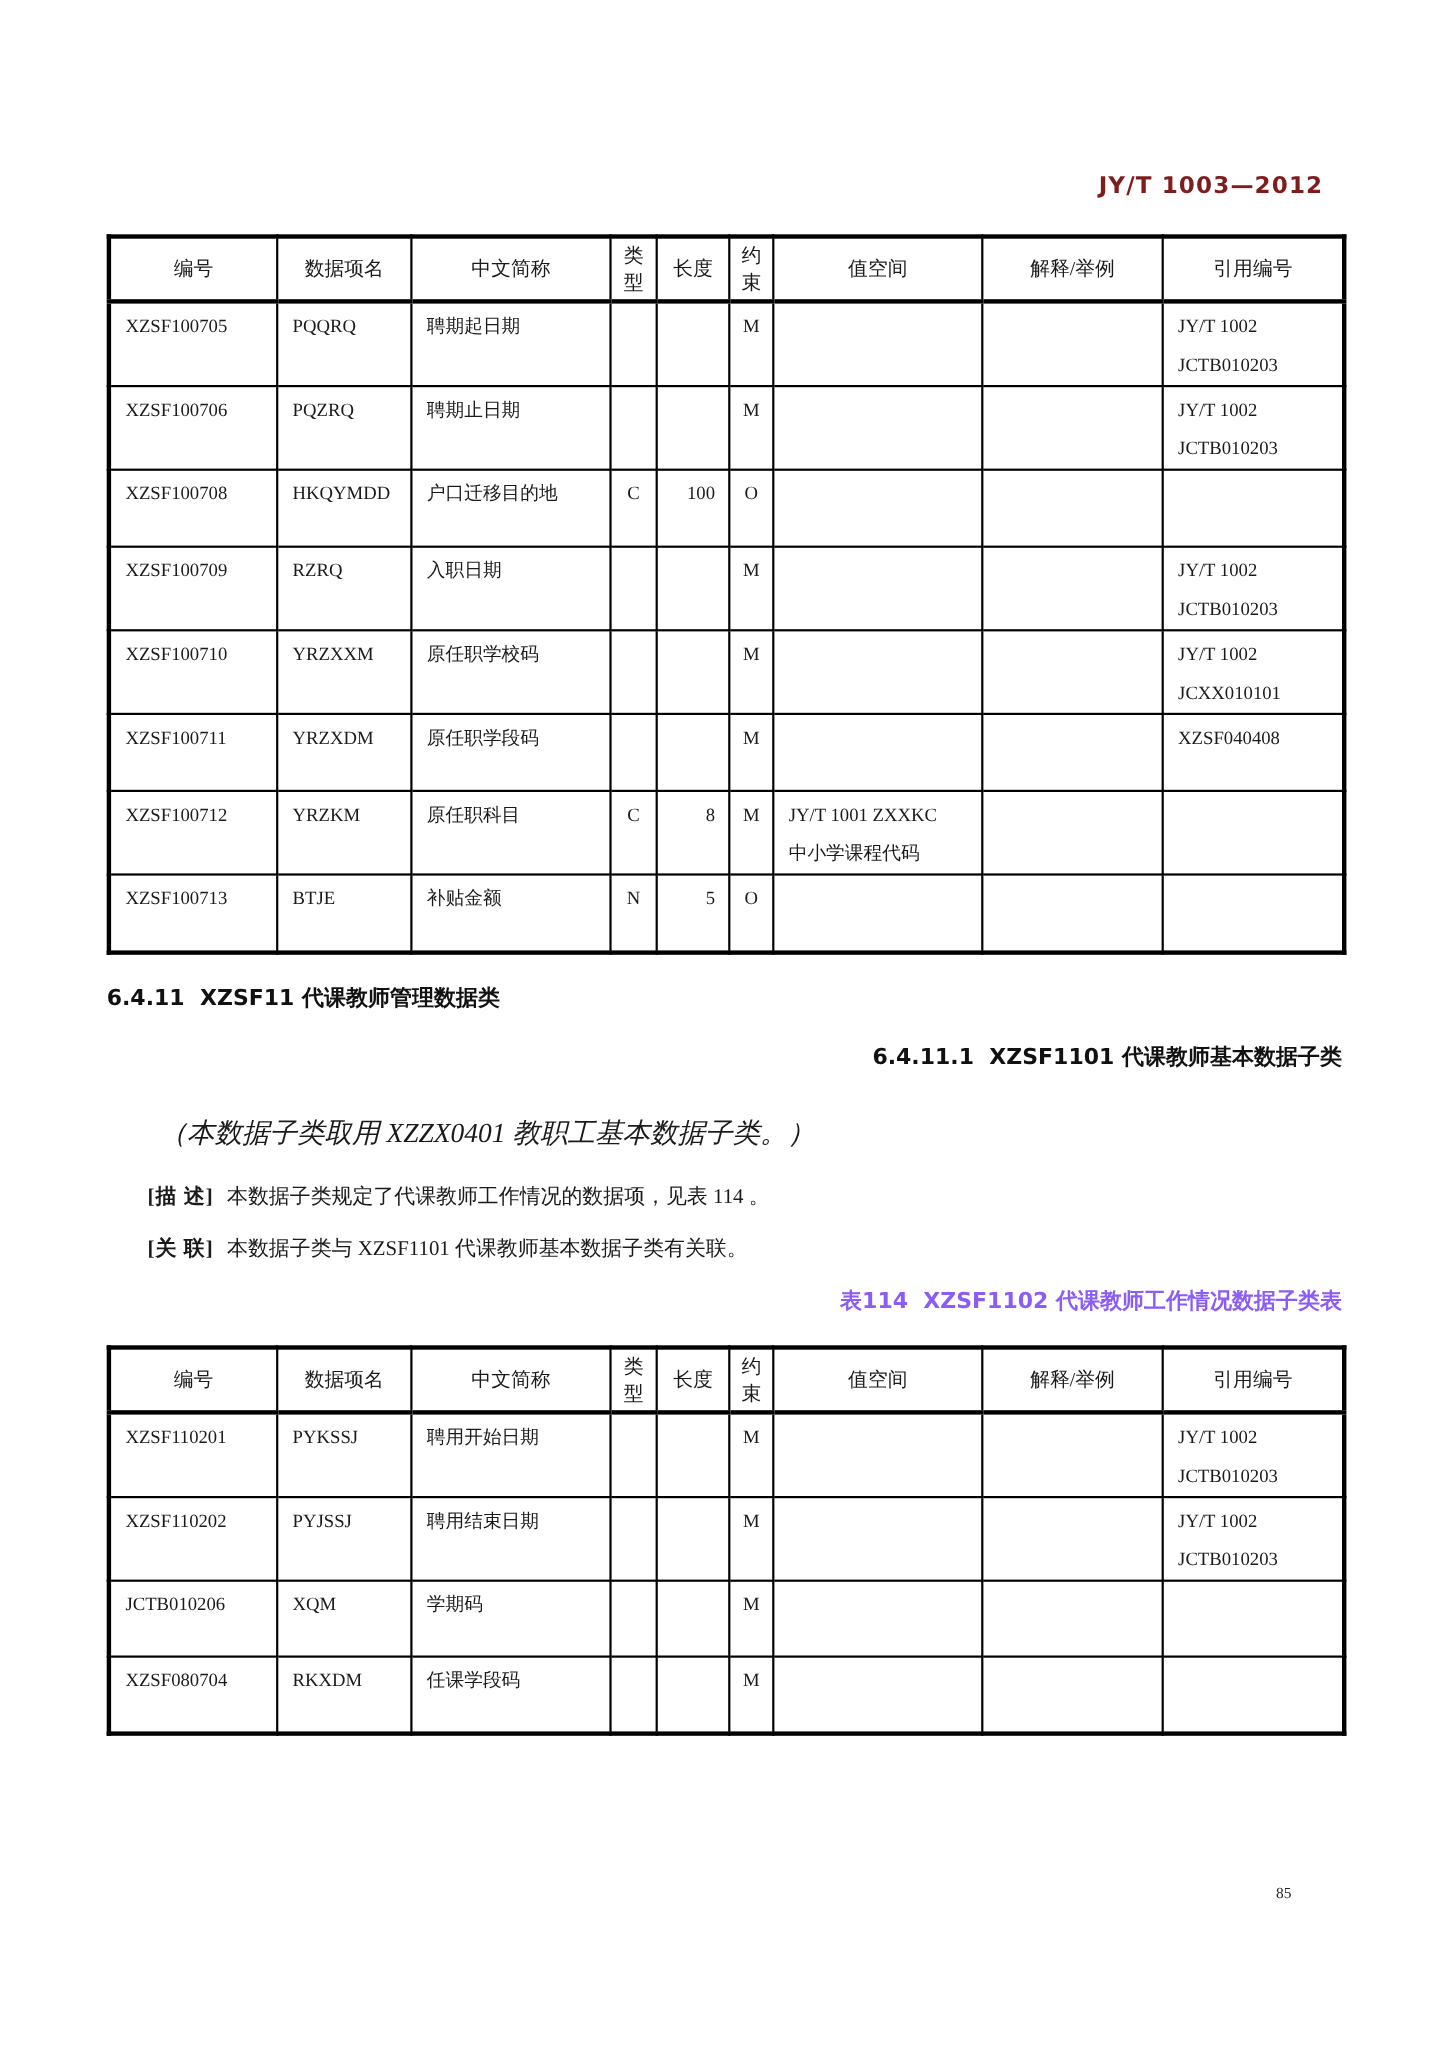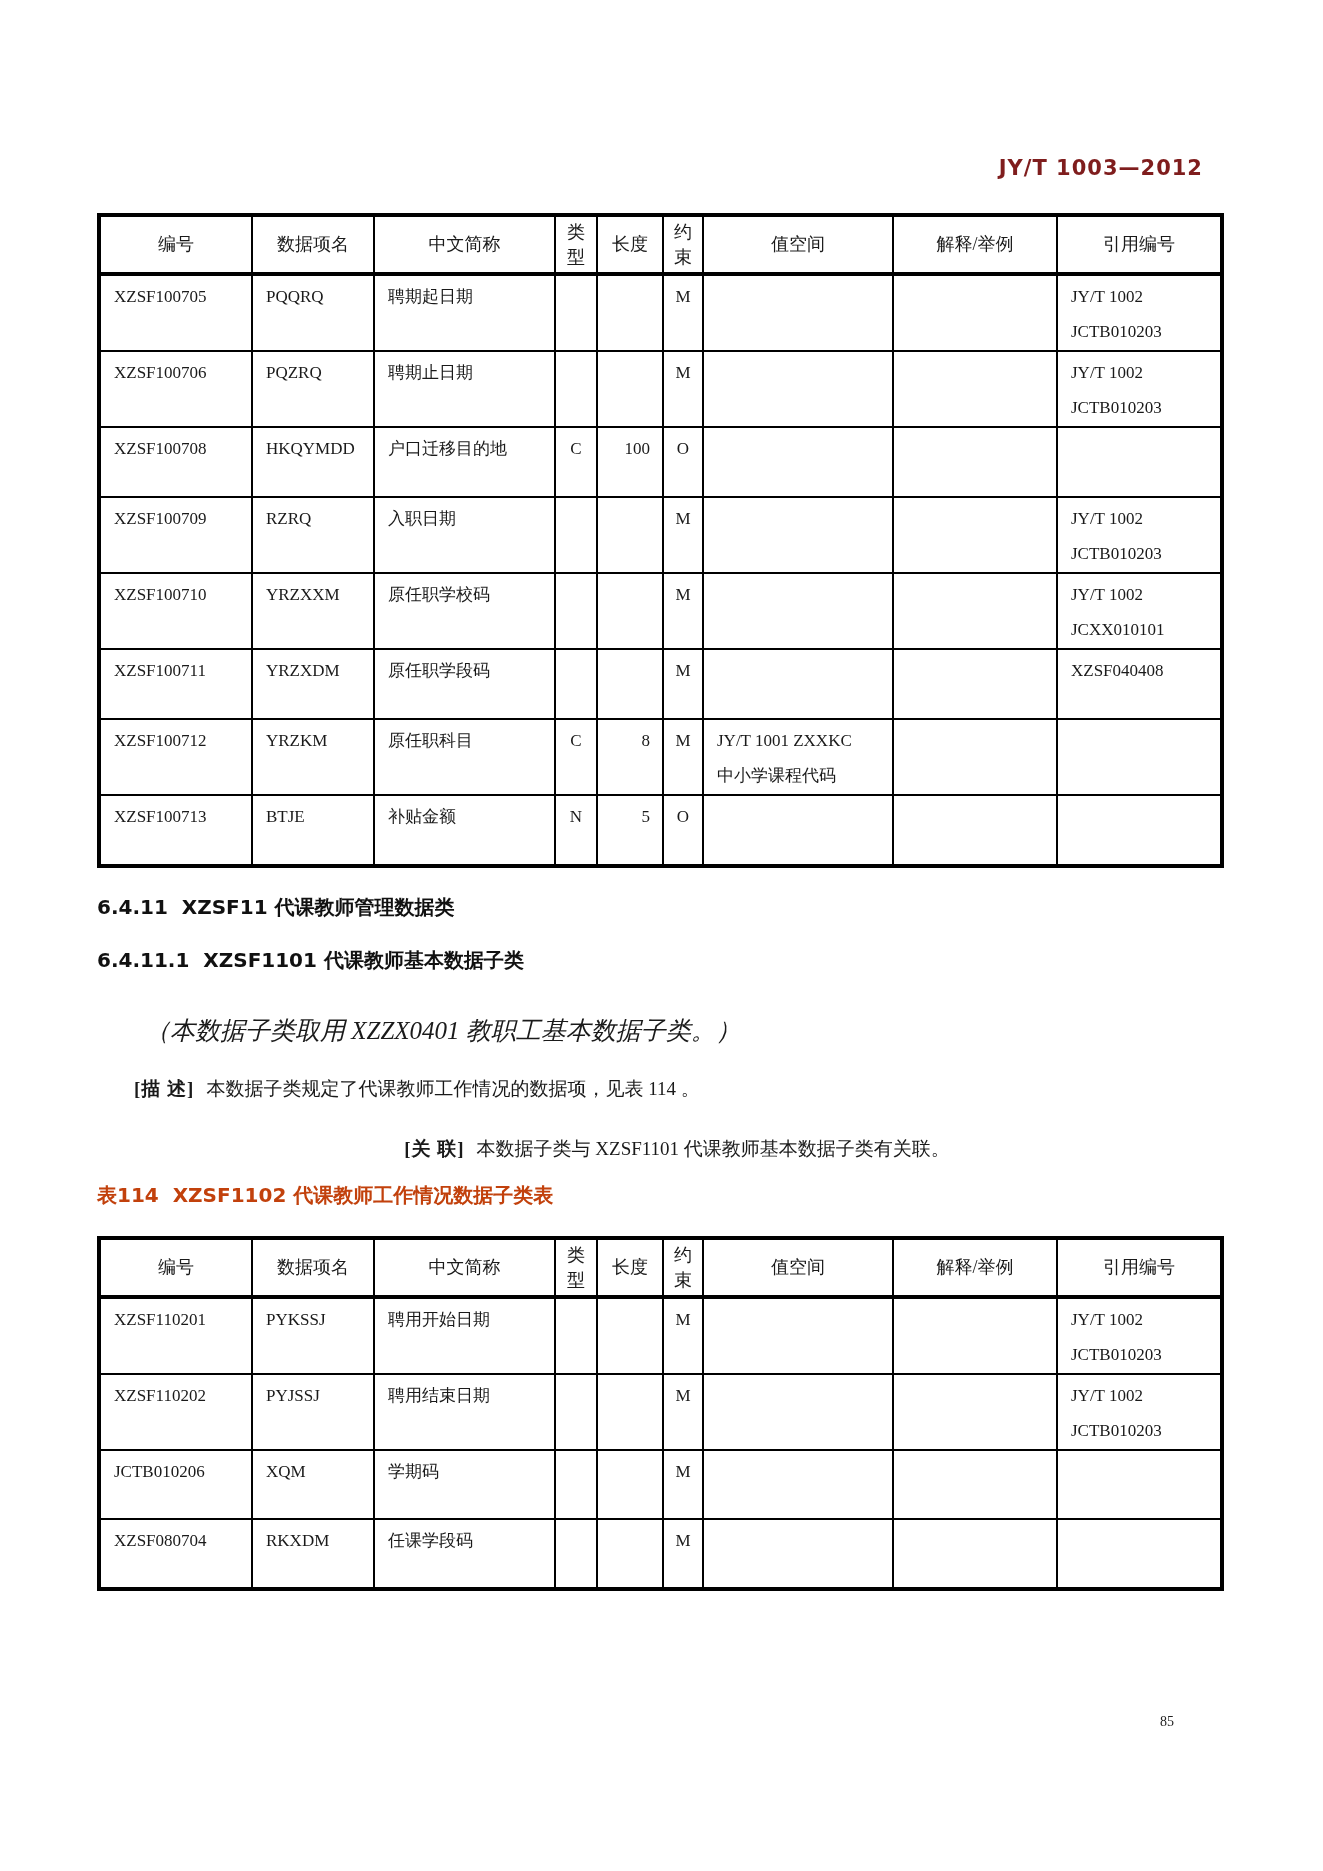--- a/index.html
+++ b/index.html
@@ -61,43 +61,43 @@
   table.data-table tbody td:nth-child(5){text-align:right;padding-right:12px;}
   .sec-h{
     margin:0;
     font-family:"DejaVu Sans","Liberation Sans",sans-serif;
     font-weight:bold;
     font-size:20px;color:#111;
     line-height:28px;
     white-space:pre-wrap;
   }
   .h1{margin-top:25px;}
-  .h2{margin-top:25px;}
+  .h2{margin-top:25px;text-align:right;}
   .h3{margin-top:27px;}
   .body-indent{
     margin:43px 0 0 0;
     font-size:25px;line-height:28px;
     padding-left:48px;
     white-space:pre-wrap;
     font-style:italic;
   }
   .desc-line{
     margin:0;
     font-size:19px;line-height:28px;
     margin-left:37px;
     white-space:pre-wrap;
   }
   .desc-line.first{margin-top:30px;}
-  .desc-line.second{margin-top:32px;text-align:center;}
+  .desc-line.second{margin-top:19px;}
   .lbl{font-weight:bold;margin-right:12px;letter-spacing:1px;}
   .tbl-title{
     margin-top:18px;
-    text-align:left;
+    text-align:right;
     font-family:"DejaVu Sans","Liberation Sans",sans-serif;
-    font-weight:bold;font-size:20px;color:#c2410c;
+    font-weight:bold;font-size:20px;color:#8b5cf6;
     line-height:28px;
     white-space:pre-wrap;
   }
   .t2{margin-top:27px;}
   .page-number{
     position:absolute;top:1714px;left:1160px;
     font-size:14px;color:#222;
   }
 </style>
 </head>

